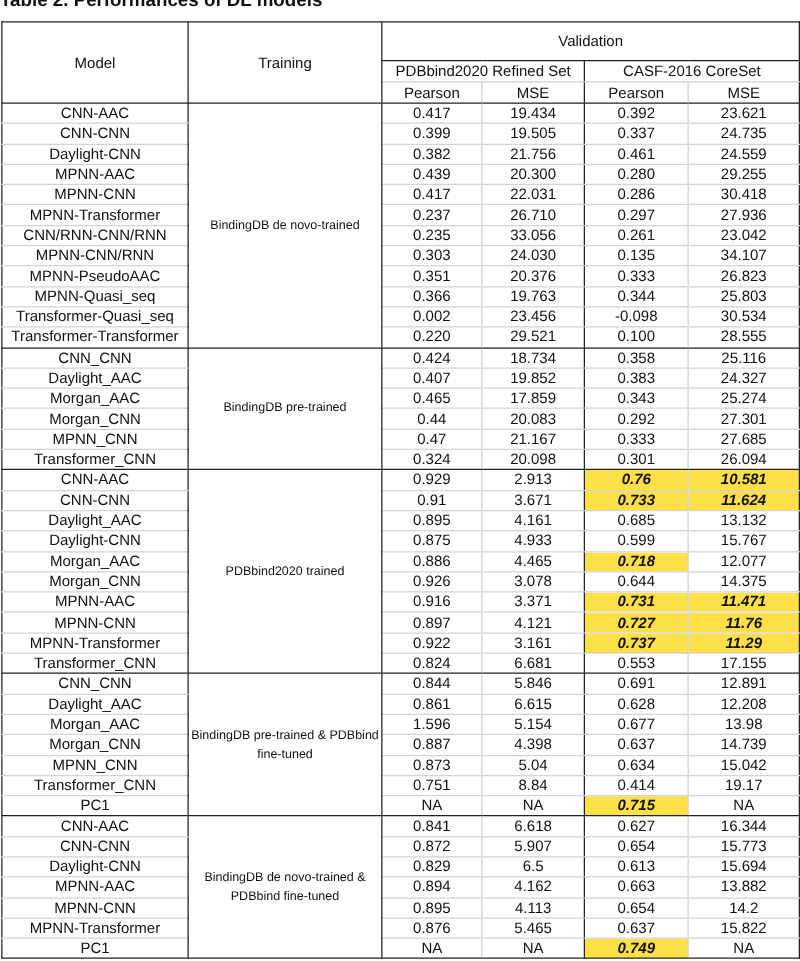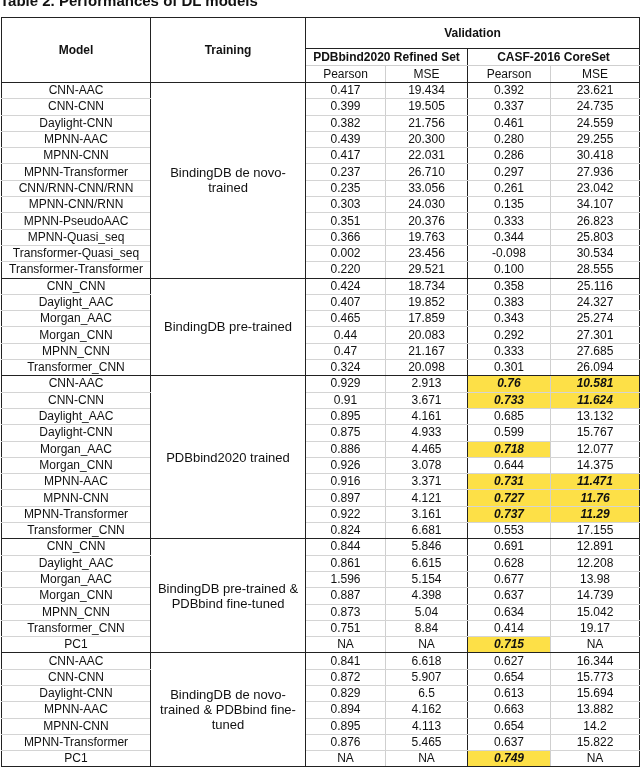--- a/index.html
+++ b/index.html
@@ -1,30 +1,30 @@
 <!DOCTYPE html>
 <html><head>
 <meta charset="utf-8">
 <style>
   html, body { margin:0; padding:0; background:#ffffff; }
   body { width:640px; height:769px; overflow:hidden; font-family:"Liberation Sans", sans-serif; color:#111; position:relative; }
   .caption { position:absolute; left:0; top:-8px; font-weight:bold; font-size:15px; white-space:nowrap; }
   table { position:absolute; left:1px; top:17px; border-collapse:collapse; table-layout:fixed; width:638px; font-size:12px; }
   td, th { padding:0; text-align:center; vertical-align:middle; white-space:nowrap; overflow:hidden; }
-  th { font-weight:bold; }
+  th { font-weight:normal; }
   .h1 th, .h1 td { height:30px; }
   .h2 th { height:16px; font-size:12px;text-align:center; }
   .h3 td { height:16px; }
   tbody td { height:15.3px; line-height:15px; border-bottom:1px solid #d4d4d4; }
   .bk { border:1.5px solid #222; }
   .bl { border-left:1.5px solid #222; }
   .br { border-right:1.5px solid #222; }
   .bb { border-bottom:1.5px solid #222 !important;margin-top:12px; }
   .thin-l { border-left:1px solid #cfcfcf; }
-  .train { white-space:normal; line-height:15px; font-size:13px; border-right:1.5px solid #222; border-left:1.5px solid #222; border-bottom:1.5px solid #222 !important; }
+  .train { white-space:normal; line-height:15px; font-size:10px; border-right:1.5px solid #222; border-left:1.5px solid #222; border-bottom:1.5px solid #222 !important; }
   .hl { background:#fde047; font-weight:bold; font-style:italic; }
 </style>
 </head>
 <body>
 
 <div class="caption">Table 2. Performances of DL models</div>
 
 <table>
   <colgroup>
     <col style="width:149px">

